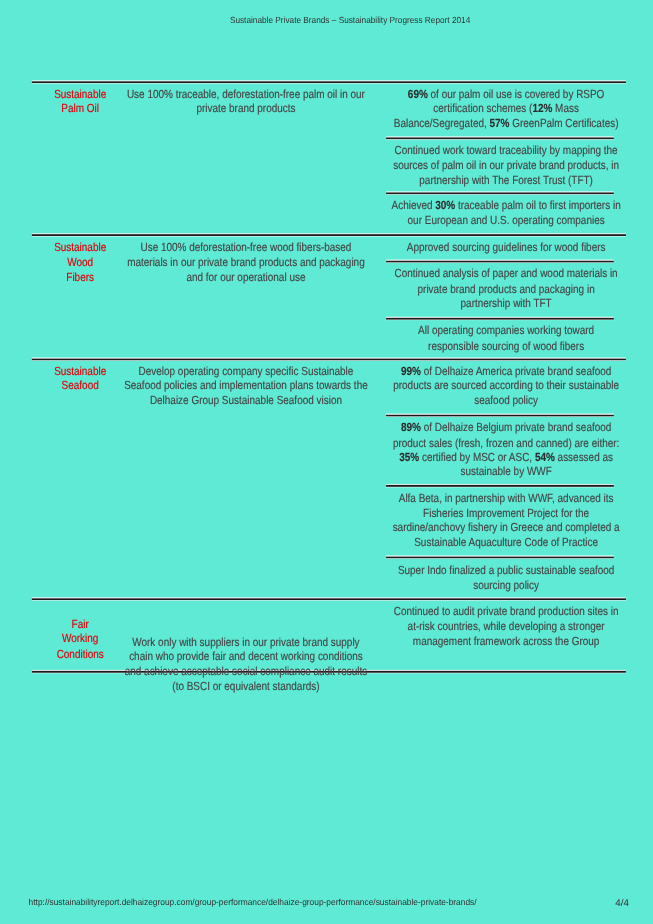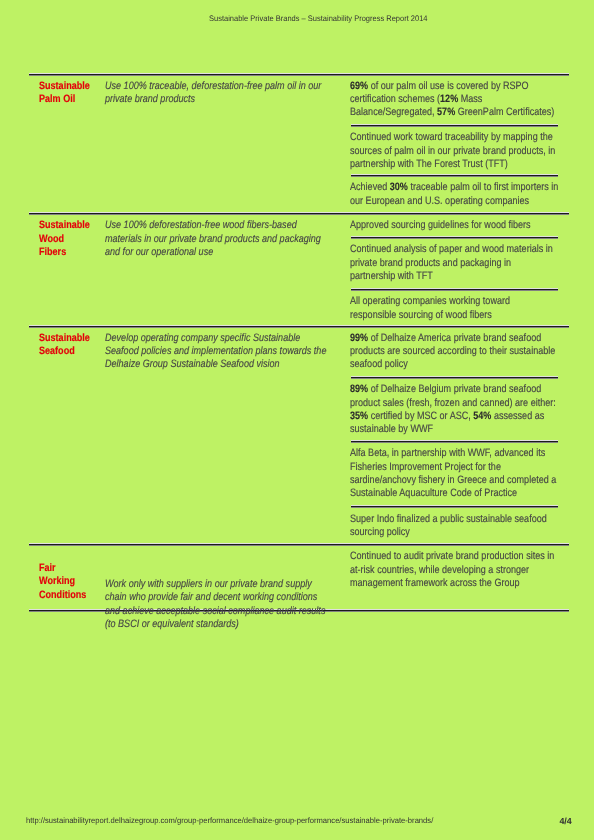--- a/index.html
+++ b/index.html
@@ -1,45 +1,45 @@
 <!DOCTYPE html>
 <html><head>
 <meta charset="utf-8">
 <title>Sustainable Private Brands – Sustainability Progress Report 2014</title>
 <style>
   html,body{margin:0;padding:0;background:#ffffff;}
   body{width:594px;height:840px;position:relative;overflow:hidden;
        font-family:"Liberation Sans",sans-serif;color:#4a4a4a;
        -webkit-font-smoothing:antialiased;text-rendering:geometricPrecision;}
-  .page{position:absolute;left:0;top:0;width:594px;height:840px;background:#bef264;}
+  .page{position:absolute;left:0;top:0;width:594px;height:840px;background:#5eead4;text-align:center;}
 
   .hdr{position:absolute;left:208.6px;top:14.3px;font-size:8.1px;color:#333333;
        white-space:nowrap;line-height:9px;transform:scaleX(0.927);transform-origin:0 0;}
 
   .rule{position:absolute;height:3px;
         background:linear-gradient(to bottom,#ffffff 0%,#cfcfcf 26%,#1b1b1b 44%,#1b1b1b 70%,#b4b4b4 90%,#ffffff 100%);}
   .rule.full{left:29px;width:539.5px;}
   .rule.short{left:350.8px;width:207.6px;}
 
-  .cat{position:absolute;left:39.1px;width:80px;color:#e3000b;font-weight:bold;font-size:10.7px;
+  .cat{position:absolute;left:39.1px;width:80px;color:#e3000b;font-weight:normal;font-size:10.7px;
         -webkit-text-stroke:0.17px #e3000b;}
-  .goal{position:absolute;left:104.6px;width:280px;font-size:10.7px;color:#454545;font-style:italic;
+  .goal{position:absolute;left:104.6px;width:280px;font-size:10.7px;color:#454545;
         -webkit-text-stroke:0.14px #454545;}
   .prog{position:absolute;left:349.6px;width:260px;font-size:10.7px;color:#454545;
         -webkit-text-stroke:0.14px #454545;}
   .ln{height:13.35px;line-height:13.35px;white-space:nowrap;
       transform:scaleX(0.847);transform-origin:0 0;}
   .ln > span,.ln > b{white-space:pre;}
   .prog b,.goal b{font-weight:bold;color:#2b2b2b;-webkit-text-stroke:0.12px #2b2b2b;}
 
   .footer-url{position:absolute;left:26.4px;top:816.2px;font-size:8px;color:#333333;
               white-space:nowrap;line-height:9px;text-decoration:none;
               transform:scaleX(0.951);transform-origin:0 0;}
   .footer-pg{position:absolute;left:559.4px;top:817px;font-size:8.9px;color:#333333;
-             font-weight:bold;line-height:9px;white-space:nowrap;}
+             font-weight:normal;line-height:9px;white-space:nowrap;}
 </style>
 </head>
 <body>
 
 <div class="page">
 
   <div class="hdr">Sustainable Private Brands – Sustainability Progress Report 2014</div>
 
   <div class="table">
     <div class="rule full" style="top:72.6px"></div>

